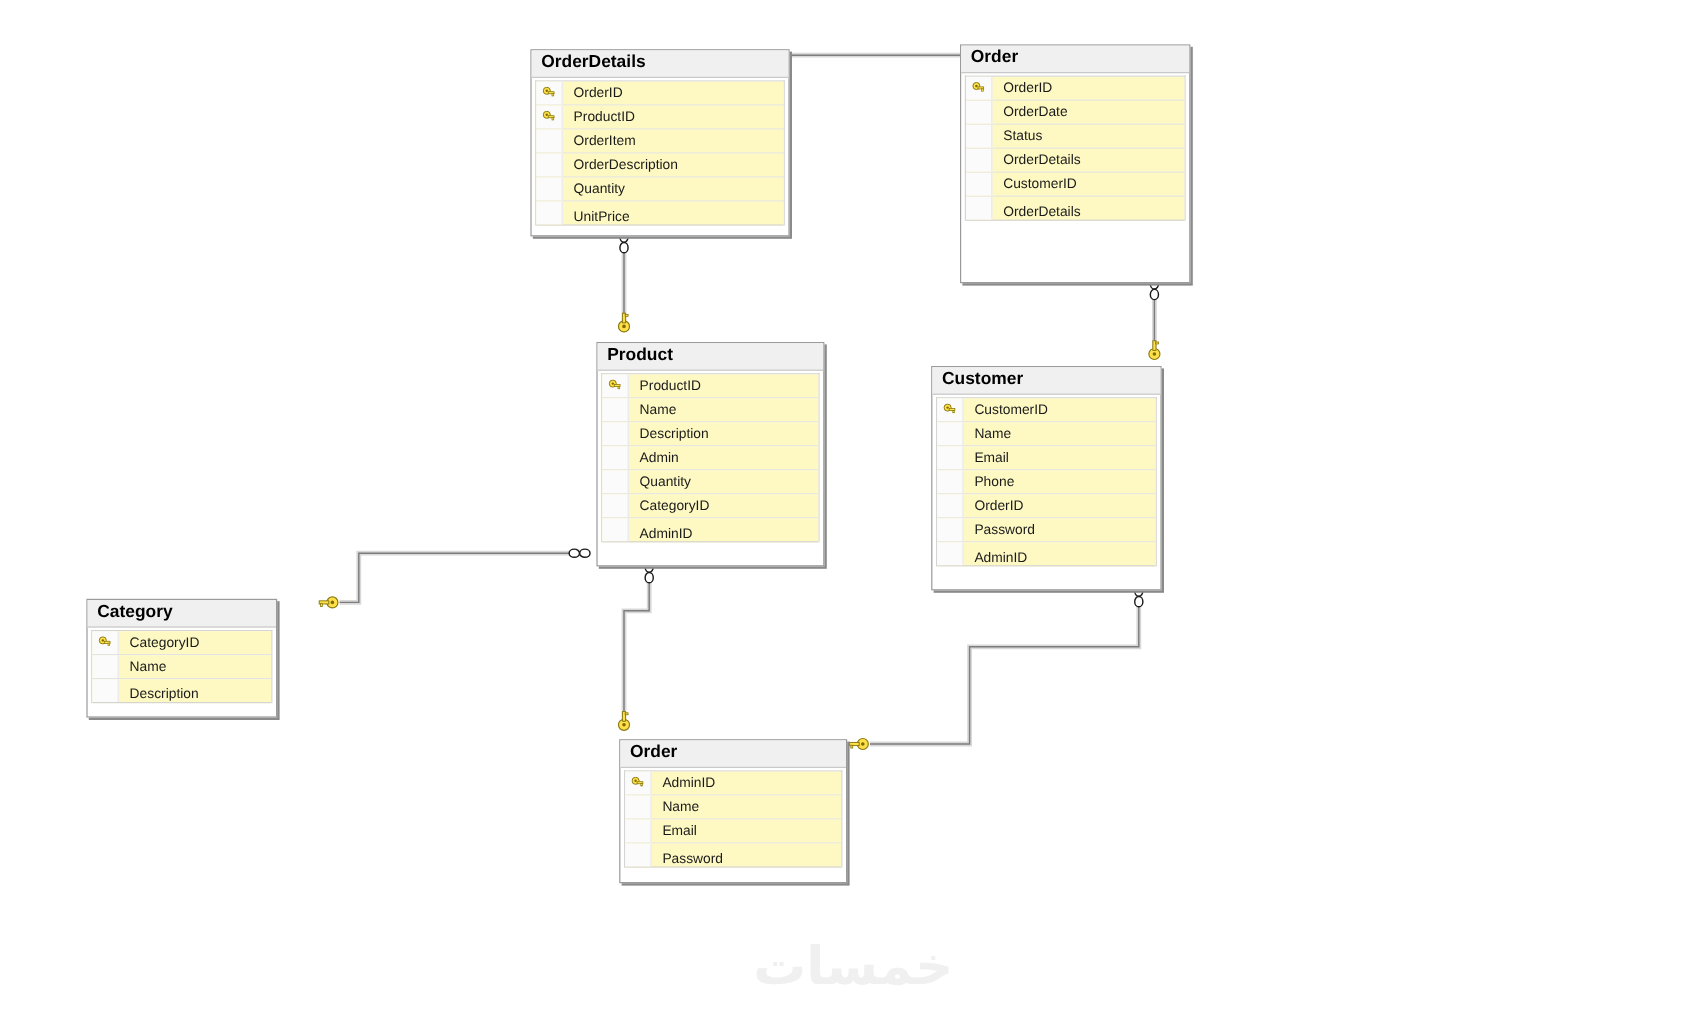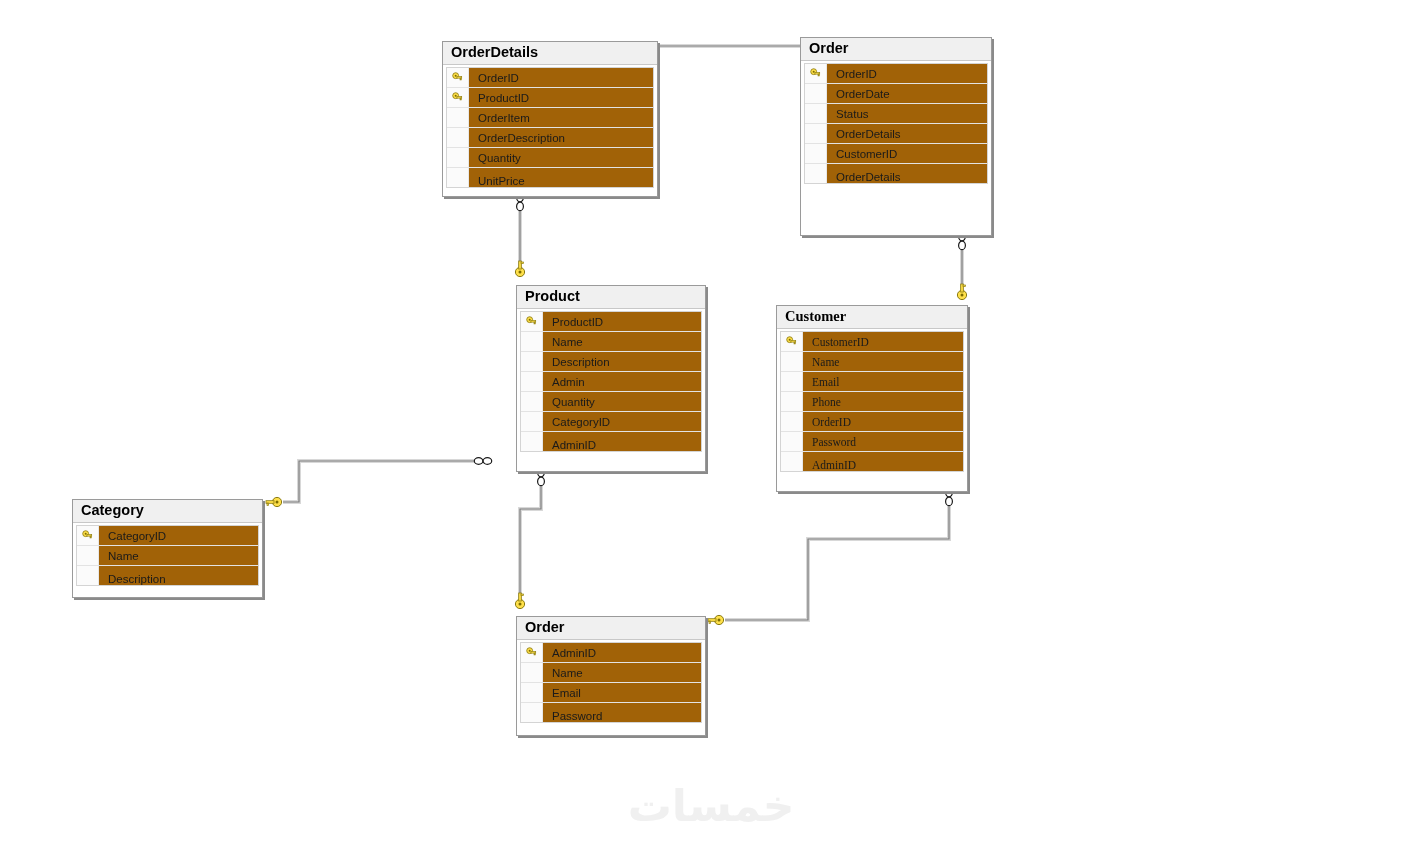--- a/index.html
+++ b/index.html
@@ -62,21 +62,21 @@
     border: 1px solid #d4d4d4;
     border-bottom: none;
     background: #ffffff;
   }
   .entity .row {
     box-sizing: border-box;
     display: flex;
     align-items: center;
     height: 20px;
     border-bottom: 1px solid #e3e3e3;
-    background: #a16207;
+    background: #fef9c3;
   }
   .entity .row:last-child {
     border-bottom: 1px solid #d4d4d4;
     align-items: flex-end;
   }
   .entity .row .pkcell {
     box-sizing: border-box;
     width: 22px;
     min-width: 22px;
     height: 100%;
@@ -254,21 +254,21 @@
             <div class="pkcell"></div>
             <div class="name">CustomerID</div>
           </div>
           <div class="row">
             <div class="pkcell"></div>
             <div class="name">OrderDetails</div>
           </div>
         </div>
         <div class="filler"></div>
       </div>
-      <div class="entity" style="left: 516px; top: 285px; width: 190px; height: 187px;">
+      <div class="entity" style="left: 497px; top: 285px; width: 190px; height: 187px;">
         <div class="title">Product</div>
         <div class="grid">
           <div class="row">
             <div class="pkcell">
               <svg class="key-glyph" viewBox="0 0 12 12" xmlns="http://www.w3.org/2000/svg">
                 <circle cx="4" cy="4" r="3.2" fill="#ffe04a" stroke="#8a7a10" stroke-width="0.9"></circle>
                 <circle cx="4" cy="4" r="1.1" fill="#7d6c00"></circle>
                 <rect x="5.4" y="4.8" width="5.2" height="1.9" fill="#ffe04a" stroke="#8a7a10" stroke-width="0.7"></rect>
                 <rect x="8.7" y="6.5" width="1.6" height="2.2" fill="#ffe04a" stroke="#8a7a10" stroke-width="0.6"></rect>
               </svg>
@@ -295,21 +295,21 @@
             <div class="pkcell"></div>
             <div class="name">CategoryID</div>
           </div>
           <div class="row">
             <div class="pkcell"></div>
             <div class="name">AdminID</div>
           </div>
         </div>
         <div class="filler"></div>
       </div>
-      <div class="entity" style="left: 776px; top: 305px; width: 192px; height: 187px; font-family: Liberation Serif, serif;">
+      <div class="entity" style="left: 776px; top: 305px; width: 192px; height: 187px;">
         <div class="title">Customer</div>
         <div class="grid">
           <div class="row">
             <div class="pkcell">
               <svg class="key-glyph" viewBox="0 0 12 12" xmlns="http://www.w3.org/2000/svg">
                 <circle cx="4" cy="4" r="3.2" fill="#ffe04a" stroke="#8a7a10" stroke-width="0.9"></circle>
                 <circle cx="4" cy="4" r="1.1" fill="#7d6c00"></circle>
                 <rect x="5.4" y="4.8" width="5.2" height="1.9" fill="#ffe04a" stroke="#8a7a10" stroke-width="0.7"></rect>
                 <rect x="8.7" y="6.5" width="1.6" height="2.2" fill="#ffe04a" stroke="#8a7a10" stroke-width="0.6"></rect>
               </svg>
@@ -336,21 +336,21 @@
             <div class="pkcell"></div>
             <div class="name">Password</div>
           </div>
           <div class="row">
             <div class="pkcell"></div>
             <div class="name">AdminID</div>
           </div>
         </div>
         <div class="filler"></div>
       </div>
-      <div class="entity" style="left: 72px; top: 499px; width: 191px; height: 99px;">
+      <div class="entity" style="left: 72px; top: 499px; width: 159px; height: 99px;">
         <div class="title">Category</div>
         <div class="grid">
           <div class="row">
             <div class="pkcell">
               <svg class="key-glyph" viewBox="0 0 12 12" xmlns="http://www.w3.org/2000/svg">
                 <circle cx="4" cy="4" r="3.2" fill="#ffe04a" stroke="#8a7a10" stroke-width="0.9"></circle>
                 <circle cx="4" cy="4" r="1.1" fill="#7d6c00"></circle>
                 <rect x="5.4" y="4.8" width="5.2" height="1.9" fill="#ffe04a" stroke="#8a7a10" stroke-width="0.7"></rect>
                 <rect x="8.7" y="6.5" width="1.6" height="2.2" fill="#ffe04a" stroke="#8a7a10" stroke-width="0.6"></rect>
               </svg>

